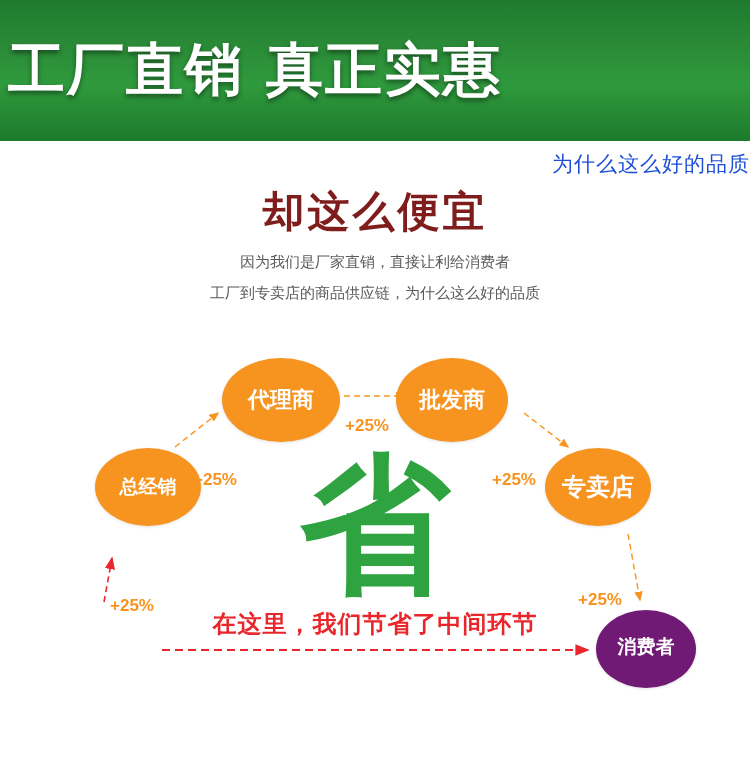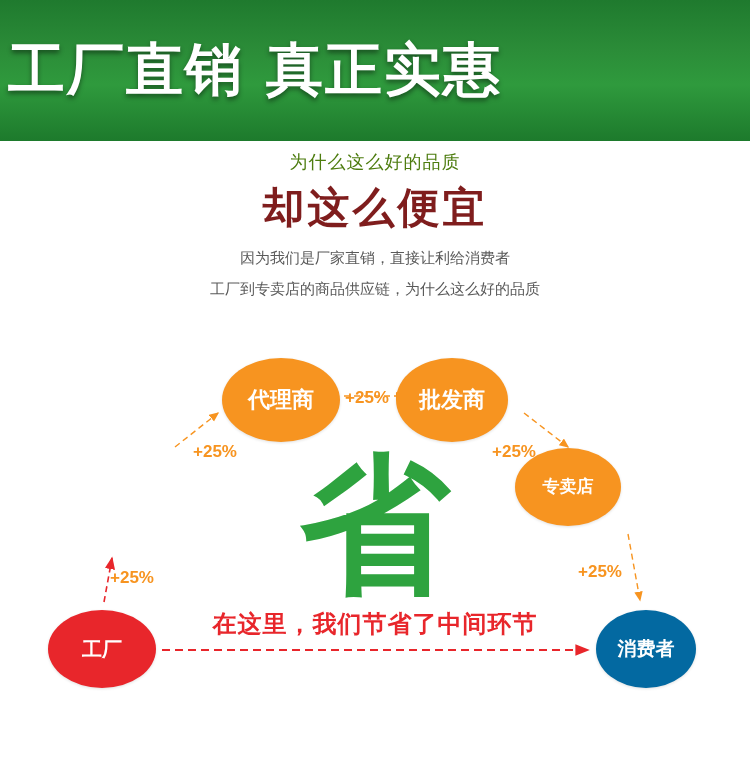--- a/index.html
+++ b/index.html
@@ -25,21 +25,21 @@
     white-space:nowrap;
     font-family:"DejaVu Sans","Liberation Sans",sans-serif;
   }
   .banner-title .gap{display:inline-block;width:22px;}
 
   
   .intro{
     position:absolute;left:0;top:150px;width:750px;text-align:center;
   }
   .intro-small{
-    color:#4d7c0f;font-size:18px;letter-spacing:1px;margin:0 0 6px 0;
+    color:#1d4ed8;font-size:21px;letter-spacing:1px;margin:0 0 6px 0;text-align:right;
   }
   .intro-big{
     color:#7f1d1d;font-size:42px;font-weight:bold;letter-spacing:3px;margin:0 0 10px 0;
     font-family:"DejaVu Sans","Liberation Sans",sans-serif;
   }
   .intro-line{
     color:#5a5a5a;font-size:15px;line-height:23px;margin:8px;
   }
 
   
@@ -49,31 +49,31 @@
   .diagram svg{position:absolute;left:0;top:0;}
   .node{
     position:absolute;border-radius:50%;
     display:flex;align-items:center;justify-content:center;
     color:#ffffff;font-weight:bold;
     box-shadow:0 1px 3px rgba(0,0,0,.12);
   }
   .node span{display:block;line-height:1.15;}
   .n-orange{background:#f79420;}
   .n-red{background:#e8262b;}
-  .n-green{background:#0369a1;}
+  .n-green{background:#701a75;font-family:Liberation Mono, monospace;}
 
   .n-factory{left:48px;top:280px;width:108px;height:78px;font-size:20px;}
   .n-master {left:95px;top:118px;width:106px;height:78px;font-size:19px;}
   .n-agent  {left:222px;top:28px; width:118px;height:84px;font-size:22px;}
   .n-whole  {left:396px;top:28px; width:112px;height:84px;font-size:22px;}
-  .n-shop   {left:515px;top:118px;width:106px;height:78px;font-size:17px;}
+  .n-shop   {left:545px;top:118px;width:106px;height:78px;font-size:24px;}
   .n-consumer{left:596px;top:280px;width:100px;height:78px;font-size:19px;}
 
   .pct{
-    position:absolute;color:#f79420;font-size:17px;font-weight:bold;white-space:nowrap;
+    position:absolute;color:#f79420;font-size:17px;font-weight:bold;white-space:nowrap;margin-top:28px;
   }
   .p1{left:110px;top:238px;}
   .p2{left:193px;top:112px;}
   .p3{left:345px;top:58px;}
   .p4{left:492px;top:112px;}
   .p5{left:578px;top:232px;}
 
   .big-save{
     position:absolute;left:0;top:120px;width:750px;text-align:center;
     color:#2ea33f;font-size:150px;font-weight:bold;line-height:150px;
@@ -125,22 +125,22 @@
 
     <path d="M524,83 L568,117" stroke="#f79420" stroke-width="1.4" fill="none" stroke-dasharray="6,4" marker-end="url(#arrOrange)"></path>
 
     <path d="M628,204 L640,270" stroke="#f79420" stroke-width="1.4" fill="none" stroke-dasharray="6,4" marker-end="url(#arrOrange)"></path>
 
     <path d="M162,320 L588,320" stroke="#e8262b" stroke-width="1.8" fill="none" stroke-dasharray="8,5" marker-end="url(#arrRed)"></path>
   </svg>
 
   <div class="big-save">省</div>
 
-  <div class="node n-red n-factory">
-    <span>工厂</span>
+  <div class="node n-orange n-master">
+    <span>总经销</span>
   </div>
   <div class="node n-orange n-agent">
     <span>代理商</span>
   </div>
   <div class="node n-orange n-whole">
     <span>批发商</span>
   </div>
   <div class="node n-orange n-shop">
     <span>专卖店</span>
   </div>

